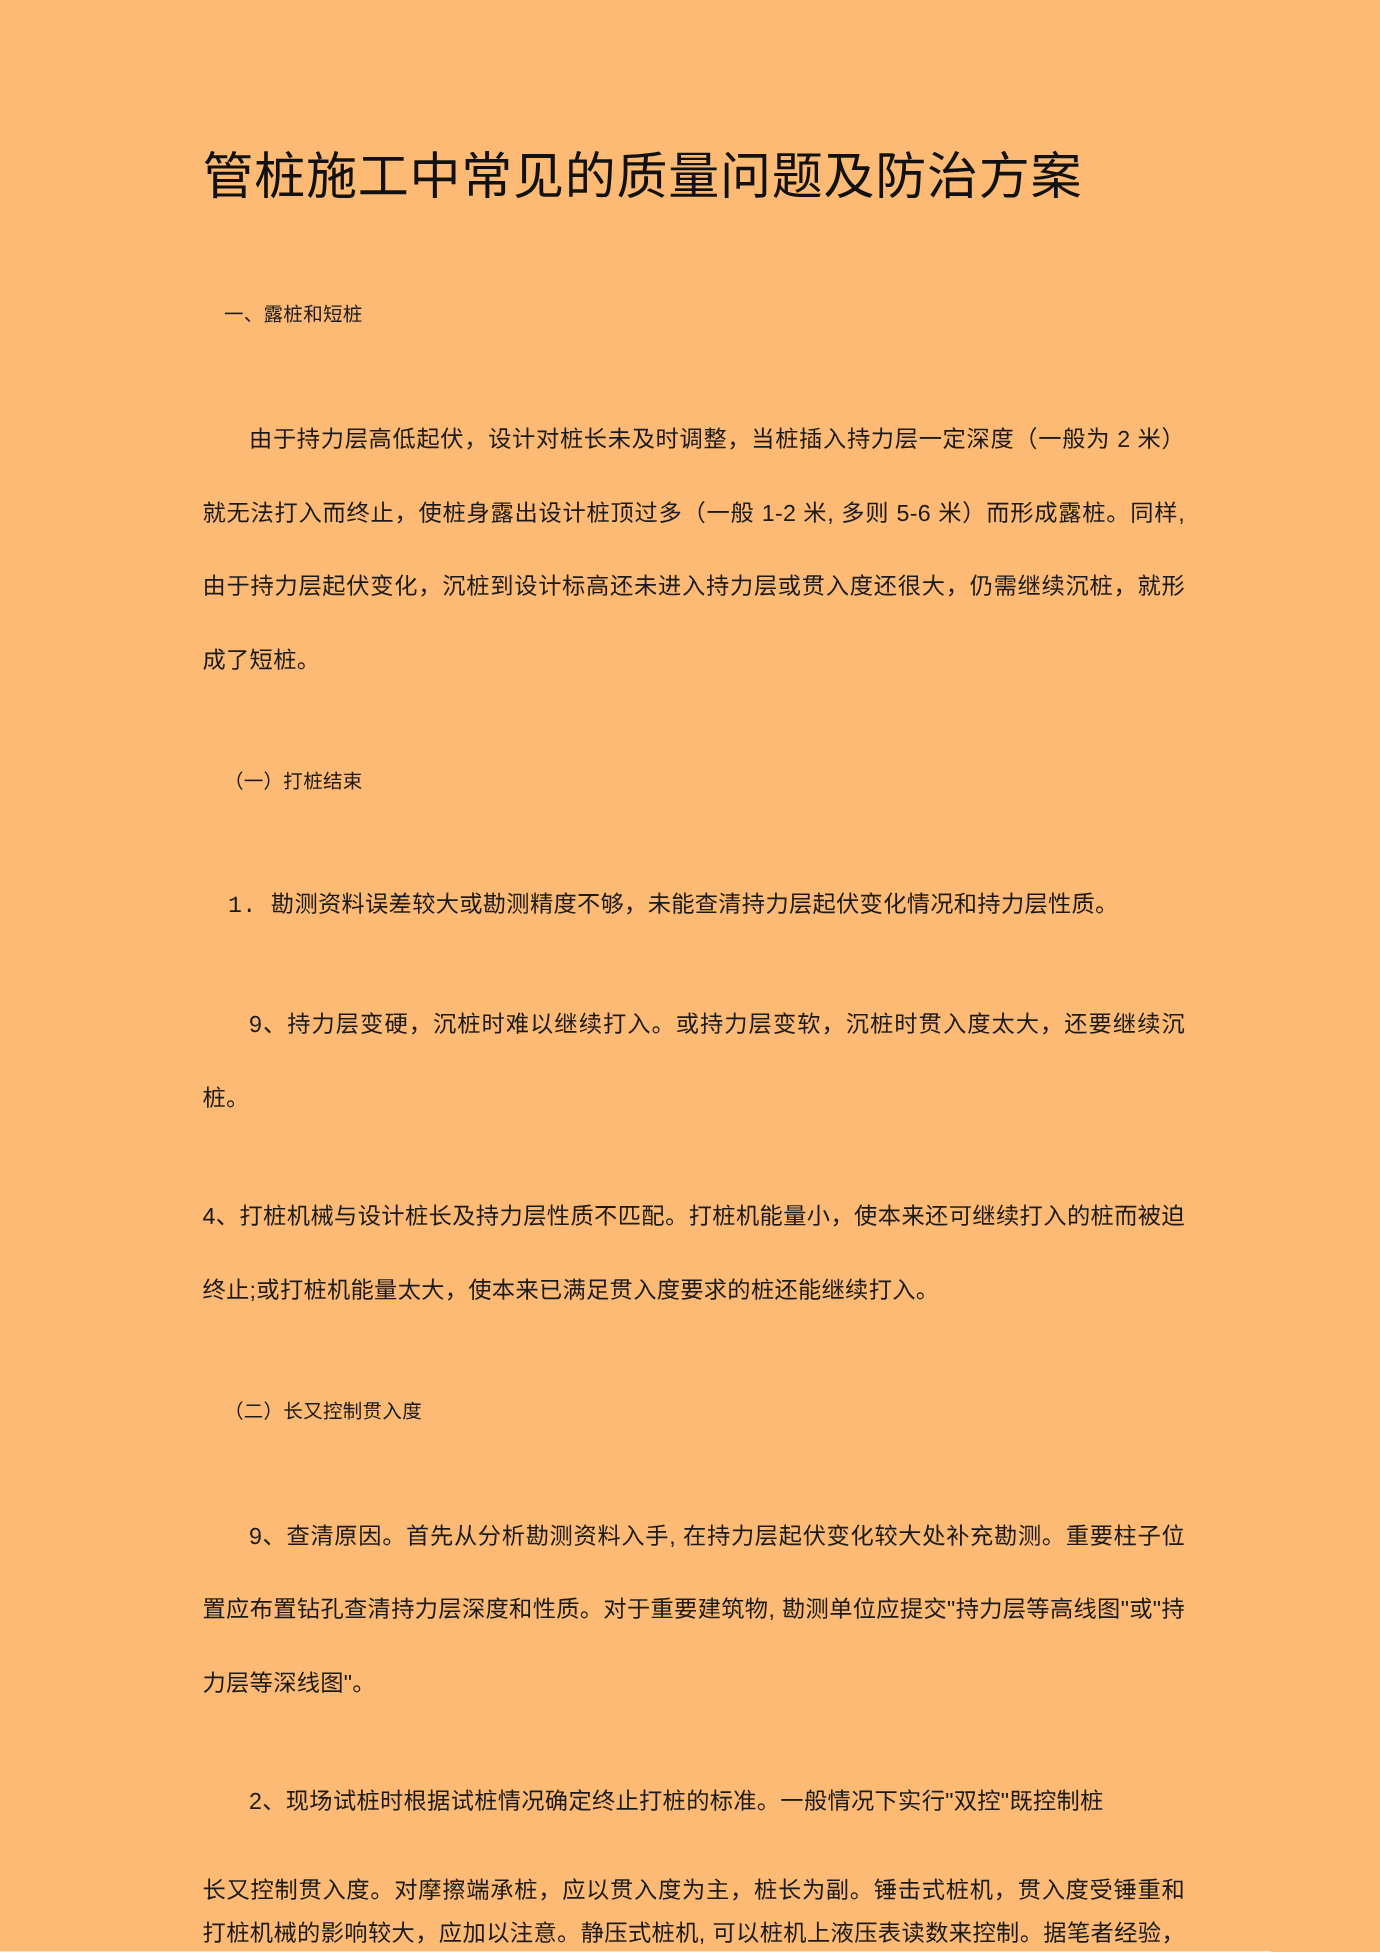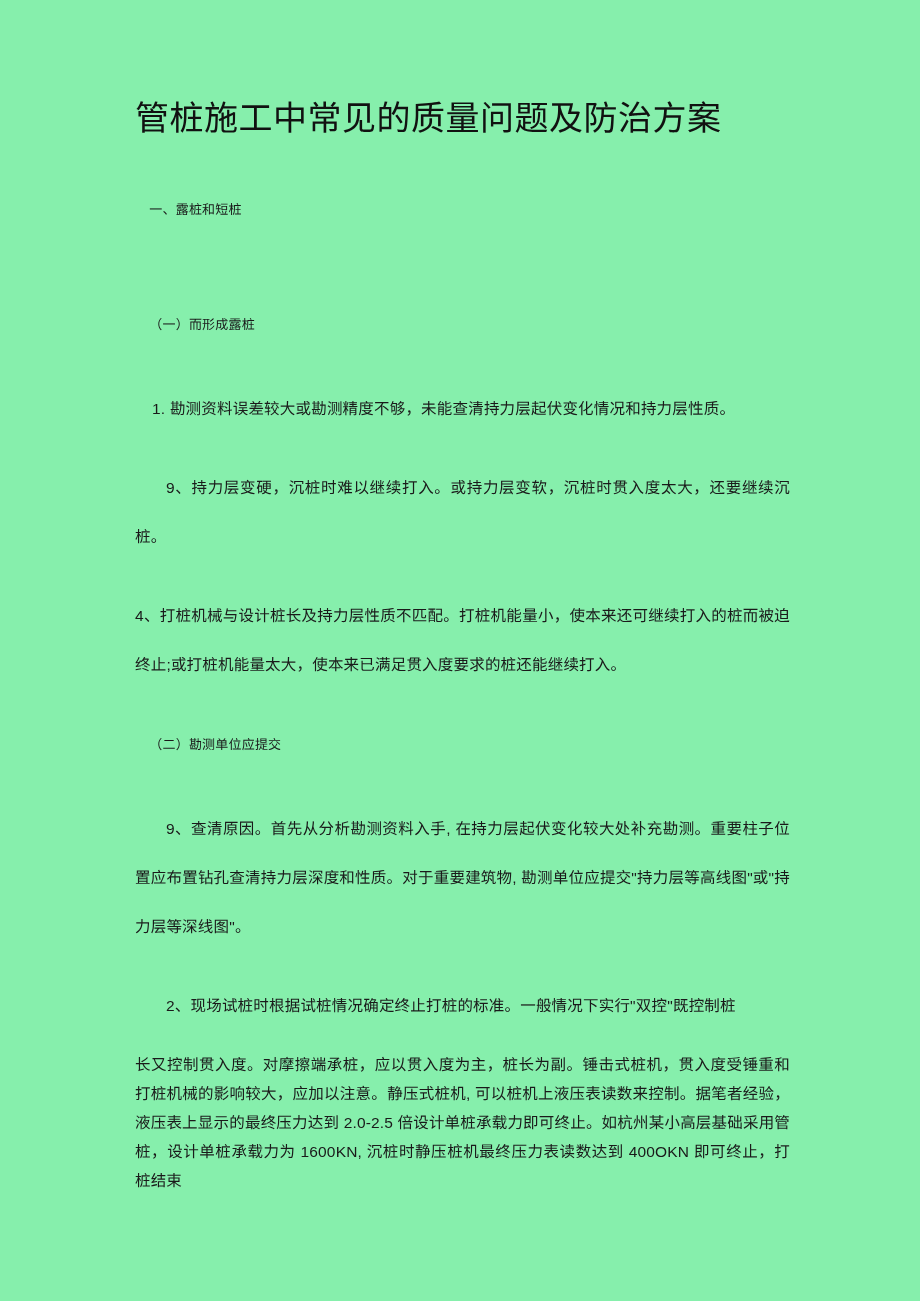--- a/index.html
+++ b/index.html
@@ -16,21 +16,21 @@
     font-family: "Liberation Sans", "DejaVu Sans", sans-serif;
     color: #000000;
     -webkit-font-smoothing: antialiased;
   }
 
   .page {
     box-sizing: border-box;
     width: 920px;
     height: 1301px;
     padding: 0 130px 0 135px;
-    background: #86efac;
+    background: #fdba74;
     position: relative;
   }
 
   
   .doc-title {
     font-family: "Liberation Serif", "DejaVu Serif", serif;
     font-size: 34px;
     font-weight: 400;
     line-height: 1.25;
     letter-spacing: 0.5px;
@@ -49,20 +49,21 @@
     text-align: justify;
     text-justify: inter-ideograph;
     letter-spacing: 0.2px;
   }
 
   .para.indent-2 {
     text-indent: 2em;
   }
   .para.indent-1 {
     text-indent: 1.1em;
+    font-family: Liberation Mono, monospace;
   }
   .para.no-indent {
     text-indent: 0;
   }
 
   
   .section-label {
     font-size: 13px;
     line-height: 49px;
     margin: 0;
@@ -97,40 +98,41 @@
 <div class="page">
 
   <h1 class="doc-title">管桩施工中常见的质量问题及防治方案</h1>
 
   <div class="sp-title-gap"></div>
 
   <p class="section-label">一、露桩和短桩</p>
 
   <div class="sp-sec-gap"></div>
 
+  <p class="para indent-2">由于持力层高低起伏，设计对桩长未及时调整，当桩插入持力层一定深度（一般为 2 米）就无法打入而终止，使桩身露出设计桩顶过多（一般 1-2 米, 多则 5-6 米）而形成露桩。同样, 由于持力层起伏变化，沉桩到设计标高还未进入持力层或贯入度还很大，仍需继续沉桩，就形成了短桩。</p>
 
   <div class="sp-para-gap"></div>
 
-  <p class="section-label">（一）而形成露桩</p>
+  <p class="section-label">（一）打桩结束</p>
 
   <div class="sp-sec-gap"></div>
 
   <p class="para indent-1">1. 勘测资料误差较大或勘测精度不够，未能查清持力层起伏变化情况和持力层性质。</p>
 
   <div class="sp-item-gap"></div>
 
   <p class="para indent-2">9、持力层变硬，沉桩时难以继续打入。或持力层变软，沉桩时贯入度太大，还要继续沉桩。</p>
 
   <div class="sp-item-gap"></div>
 
   <p class="para no-indent">4、打桩机械与设计桩长及持力层性质不匹配。打桩机能量小，使本来还可继续打入的桩而被迫终止;或打桩机能量太大，使本来已满足贯入度要求的桩还能继续打入。</p>
 
   <div class="sp-para-gap"></div>
 
-  <p class="section-label">（二）勘测单位应提交</p>
+  <p class="section-label">（二）长又控制贯入度</p>
 
   <div class="sp-sec-gap"></div>
 
   <p class="para indent-2">9、查清原因。首先从分析勘测资料入手, 在持力层起伏变化较大处补充勘测。重要柱子位置应布置钻孔查清持力层深度和性质。对于重要建筑物, 勘测单位应提交"持力层等高线图"或"持力层等深线图"。</p>
 
   <div class="sp-item-gap"></div>
 
   <p class="para indent-2">2、现场试桩时根据试桩情况确定终止打桩的标准。一般情况下实行"双控"既控制桩</p>
 
   <p class="dense-block">长又控制贯入度。对摩擦端承桩，应以贯入度为主，桩长为副。锤击式桩机，贯入度受锤重和打桩机械的影响较大，应加以注意。静压式桩机, 可以桩机上液压表读数来控制。据笔者经验，液压表上显示的最终压力达到 2.0-2.5 倍设计单桩承载力即可终止。如杭州某小高层基础采用管桩，设计单桩承载力为 1600KN, 沉桩时静压桩机最终压力表读数达到 400OKN 即可终止，打桩结束</p>

